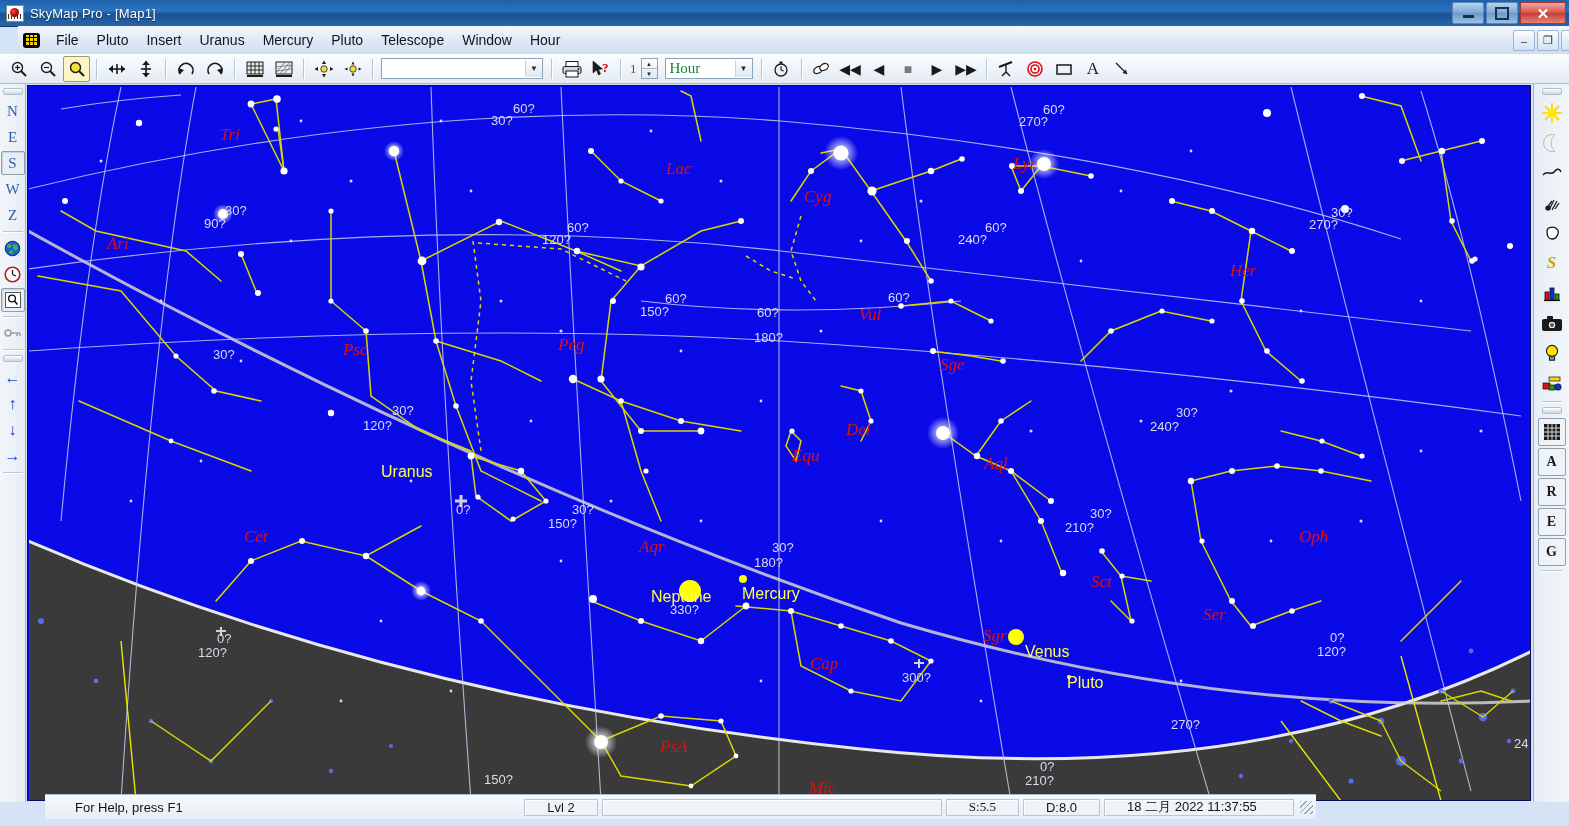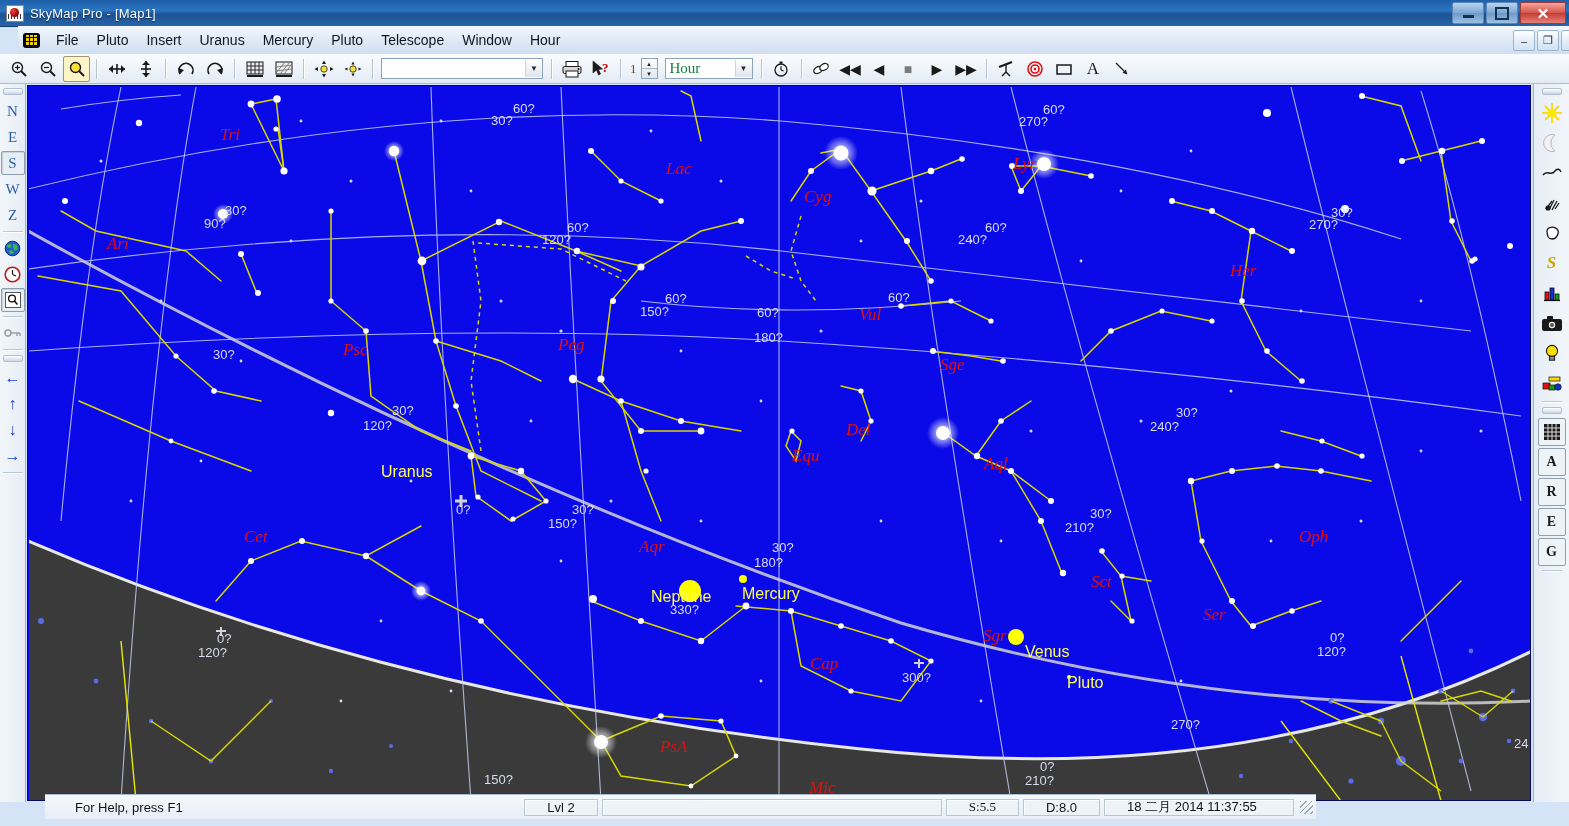--- a/index.html
+++ b/index.html
@@ -969,17 +969,17 @@
     </svg>
   </div>
 
   <div class="statusbar">
     <div class="st-help">For Help, press F1</div>
     <div class="st-spacer"></div>
     <div class="st-pane st-lvl">Lvl 2</div>
     <div class="st-pane st-blank"></div>
     <div class="st-pane st-s">S:5.5</div>
     <div class="st-pane st-d">D:8.0</div>
-    <div class="st-pane st-date">18 二月 2014 11:37:55</div>
+    <div class="st-pane st-date">18 二月 2022 11:37:55</div>
     <div class="st-grip"></div>
   </div>
 
 </div>
 
 </body></html>

